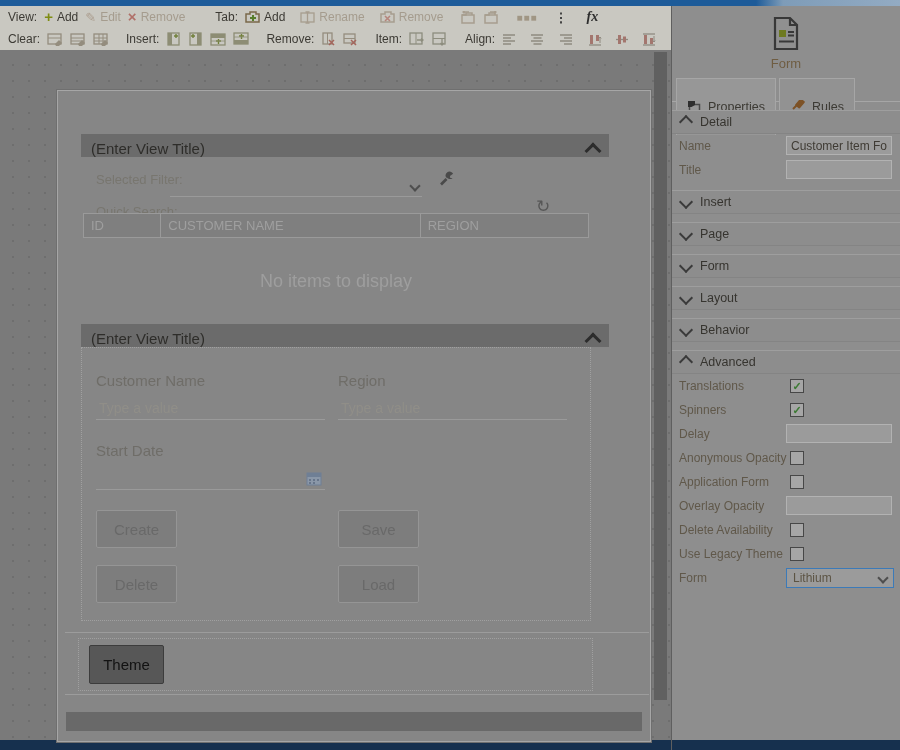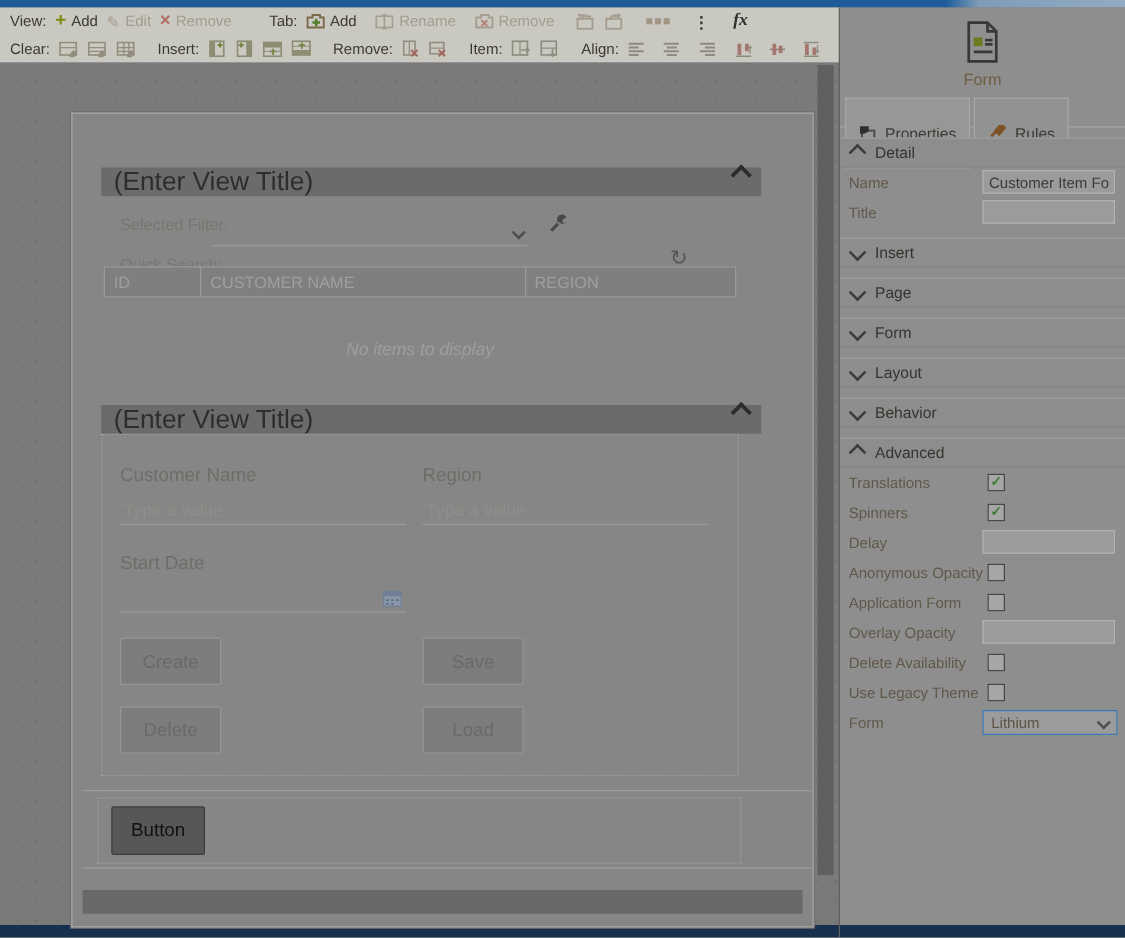--- a/index.html
+++ b/index.html
@@ -25,36 +25,36 @@
   .ticon{display:inline-block;line-height:0}
   
   .canvas{left:0;top:50px;width:671px;height:690px;background-color:#7a7a7a;
     background-image:radial-gradient(circle,#6e6e6e 1px,rgba(0,0,0,0) 1.1px);
     background-size:16px 16px;background-position:5px 7px}
   .sbthumb{left:654px;top:52px;width:13px;height:648px;background:#606060}
   .vline{left:671px;top:6px;width:1px;height:744px;background:#5f5f5f}
   
   .formc{left:57px;top:90px;width:592px;height:650px;background:#868686;
     border:1px solid #a6a6a6;box-shadow:0 0 0 1px #6f6f6f}
-  .vheader{background:#6b6b6b;height:23px;display:flex;align-items:flex-start;
-    justify-content:space-between;padding:0 10px;color:#2e2d2a;font-size:21px}
+  .vheader{background:#6b6b6b;height:23px;display:flex;align-items:flex-end;
+    justify-content:space-between;padding:0 10px;color:#2e2d2a;font-size:15px}
   .chev{display:inline-block;width:8px;height:8px;border:0 solid #3a3a3a;border-width:0 0 2px 2px}
   .chev.up{transform:rotate(135deg)}
   .chev.down{transform:rotate(-45deg)}
   .chev.big{width:9px;height:9px;border-width:0 0 3px 3px;border-color:#2c2c2c}
   .chev.sm{width:6px;height:6px;border-color:#4e4e4e}
   .clabel{font-size:13px;color:#78766f}
   .flabel{font-size:15px;color:#6f6d68}
   .ulf{border-bottom:1px solid #9a9a9a;display:flex;align-items:flex-end;
     justify-content:space-between;padding:0 3px 3px 3px;font-size:14px;color:#908e88}
   .thead{display:flex;height:25px}
   .thcell{border:1px solid #9a9a9a;background:#7f7f7f;color:#9f9f9f;font-size:13px;
     display:flex;align-items:center;padding-left:7px;margin-left:-1px}
   .thcell:first-child{margin-left:0}
-  .empty{font-style:italic;font-size:14px;color:#9e9e9e;text-align:center}
+  .empty{font-size:18px;color:#9e9e9e;text-align:center}
   .dotbox{border:1px dotted #a0a0a0}
   .cbtn{background:#7d7d7d;border:1px solid #959595;border-radius:2px;color:#696969;
     font-size:15px;display:flex;align-items:center;justify-content:center}
   .darkbtn{background:#575757;border:1px solid #3c3c3c;border-radius:2px;color:#121212;
     font-size:15px;display:flex;align-items:center;justify-content:center}
   .hline{border-top:1px solid #9c9c9c;height:0}
   .footerbar{background:#696969}
   
   .panel{left:672px;top:6px;width:228px;height:734px;background:#8e8e8e}
   .formicon-wrap{left:0;top:10px;width:228px;display:flex;flex-direction:column;align-items:center;gap:5px}
@@ -342,21 +342,21 @@
       <span>Delete</span>
     </div>
     <div class="abs cbtn" style="left:256px;top:217px;width:79px;height:36px">
       <span>Load</span>
     </div>
   </div>
 
   <div class="abs hline" style="left:7px;top:541px;width:584px"></div>
   <div class="abs dotbox" style="left:20px;top:547px;width:513px;height:51px">
     <div class="abs darkbtn" style="left:10px;top:6px;width:73px;height:37px">
-      <span>Button</span>
+      <span>Theme</span>
     </div>
   </div>
   <div class="abs hline" style="left:7px;top:603px;width:584px"></div>
 
   <div class="abs footerbar" style="left:8px;top:621px;width:576px;height:19px"></div>
 </div>
 
 <div class="abs panel">
 
   <div class="abs formicon-wrap">

